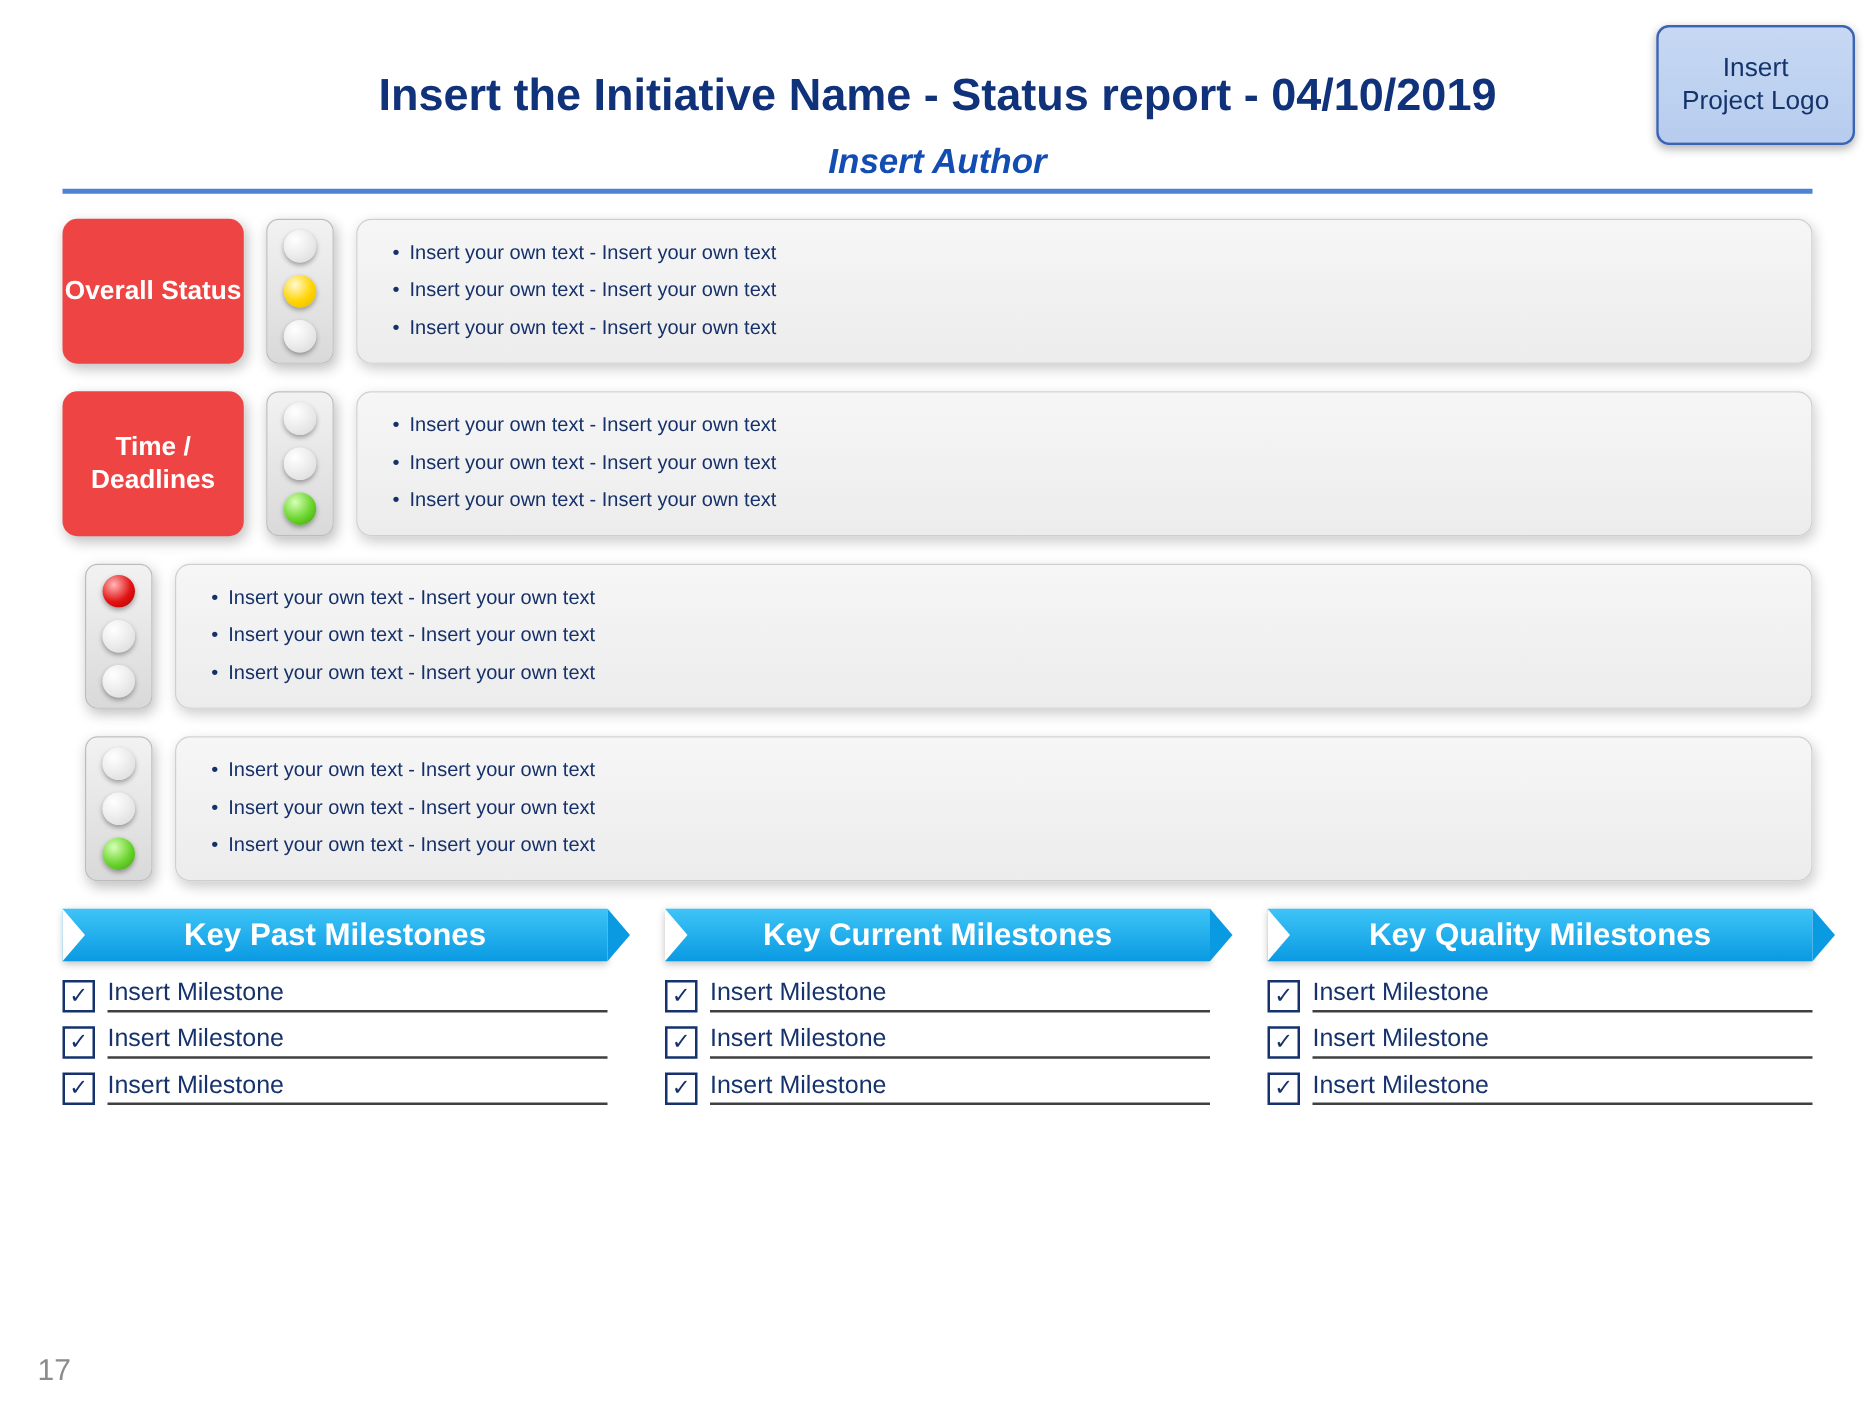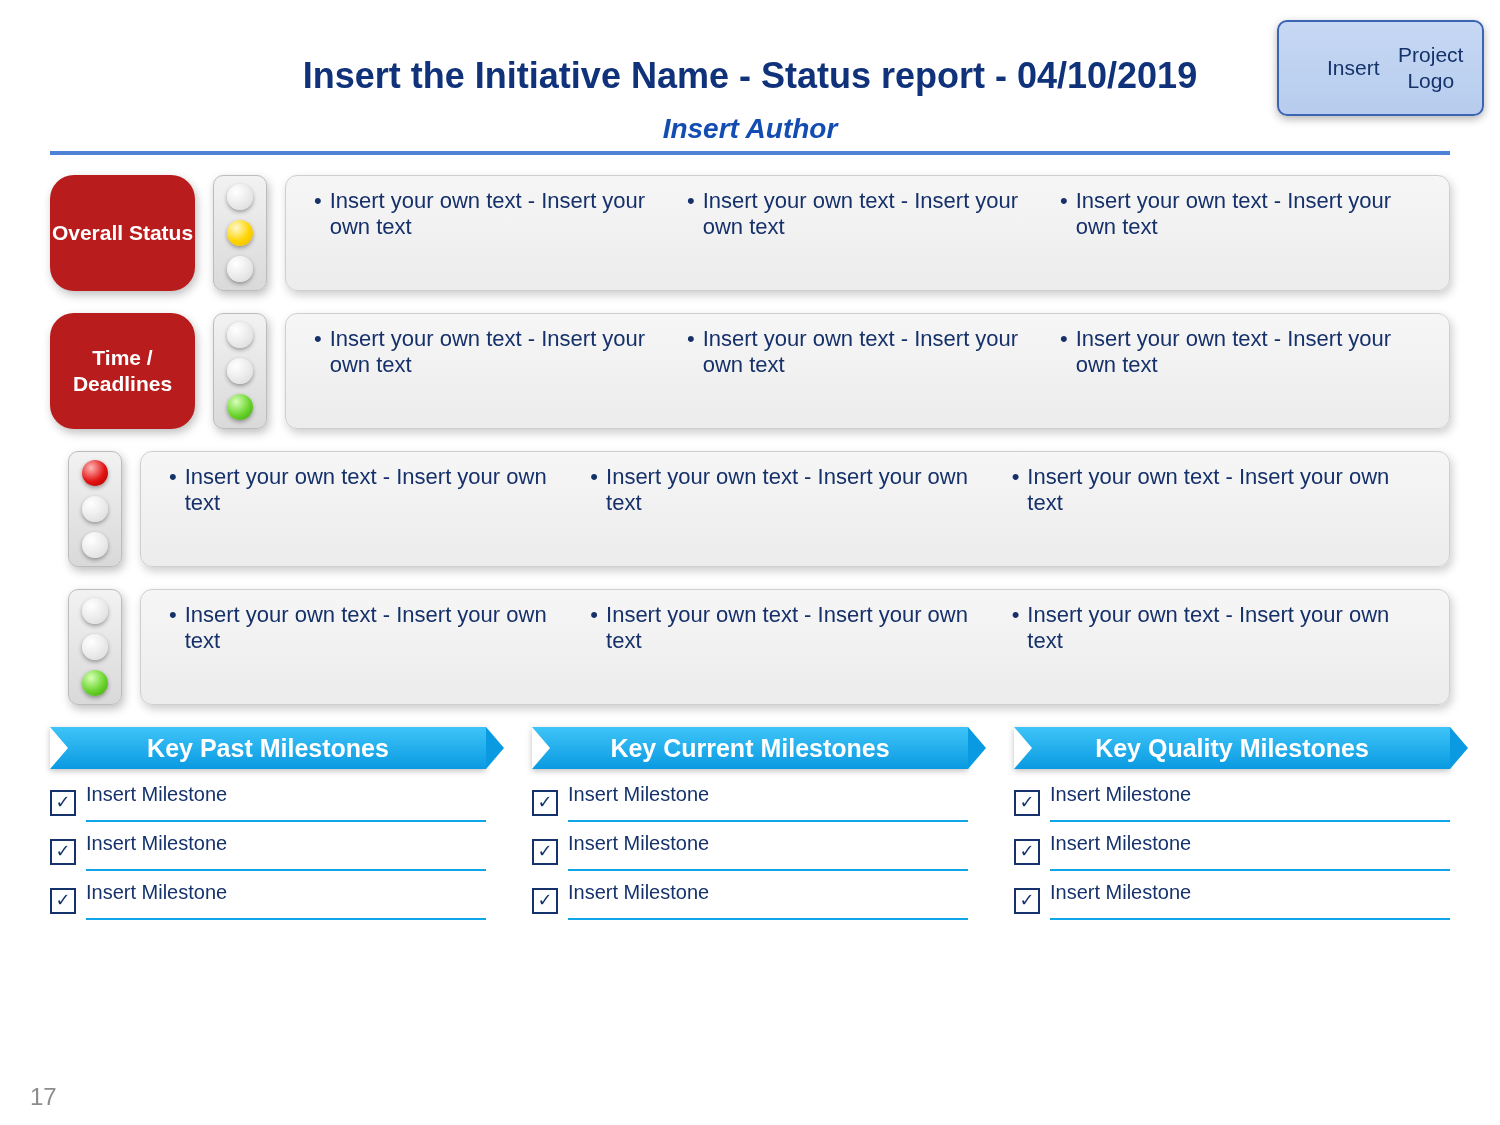--- a/index.html
+++ b/index.html
@@ -25,24 +25,24 @@
     width: 155px;
     height: 92px;
     border-radius: 10px;
     background: linear-gradient(180deg,#c6d8f3 0%,#b7ccee 100%);
     border: 2px solid #3b64b5;
     box-shadow: 0 3px 8px rgba(0,0,0,.3);
     color: #14336b;
     font-size: 21px;
     line-height: 1.25;
     display: flex;
-    justify-content: center;
-    align-items: center;
-    text-align: center;
-    padding-left: 48px;
+    flex-direction: column;
+    justify-content: center;
+    align-items: center;
+    text-align: center;
   }
   .title {
     color: #10327a;
     font-size: 36px;
     font-weight: bold;
     text-align: center;
     margin: 0 0 16px 0;
   }
   .author {
     color: #144db2;
@@ -60,22 +60,22 @@
 
   
   .status-area { }
   .status-row {
     display: flex;
     align-items: stretch;
     margin-bottom: 22px;
   }
   .label-box {
     width: 145px;
-    border-radius: 24px;
-    background: #b91c1c;
+    border-radius: 12px;
+    background: #ef4444;
     color: #fff;
     font-size: 21px;
     font-weight: bold;
     line-height: 1.25;
     display: flex;
     align-items: center;
     justify-content: center;
     text-align: center;
     box-shadow: 2px 4px 10px rgba(0,0,0,.25);
   }
@@ -104,24 +104,24 @@
   .light.green  { background: radial-gradient(circle at 35% 30%, #d7ffb8 0%, #6ad42c 55%, #3e9e0f 100%); }
   .light.red    { background: radial-gradient(circle at 35% 30%, #ffb7b7 0%, #e21313 55%, #a80000 100%); }
 
   .text-box {
     flex: 1;
     border-radius: 12px;
     background: linear-gradient(180deg,#f6f6f6 0%,#ececec 100%);
     border: 1px solid #cfcfcf;
     box-shadow: 2px 4px 10px rgba(0,0,0,.20);
     color: #16316a;
-    font-size: 22px;
+    font-size: 16px;
     padding: 12px 28px;
     display: flex;
-    flex-direction: row;
+    flex-direction: column;
     justify-content: center;
     gap: 12px;
   }
   .bullet { display: flex; }
   .bullet::before { content: "• "; margin-right: 8px; }
 
   
   .milestones {
     display: flex;
     gap: 46px;
@@ -169,22 +169,22 @@
   .m-item .check {
     width: 22px; height: 22px;
     border: 2px solid #15326c;
     color: #15326c;
     font-size: 18px;
     line-height: 20px;
     text-align: center;
   }
   .m-item .txt {
     flex: 1;
-    border-bottom: 2px solid #0ea5e9;
-    padding-bottom: 14px;
+    border-bottom: 2px solid #404040;
+    padding-bottom: 2px;
   }
 
   .page-num {
     position: absolute;
     left: 30px;
     bottom: 14px;
     color: #8c8c8c;
     font-size: 24px;
   }
 </style>

